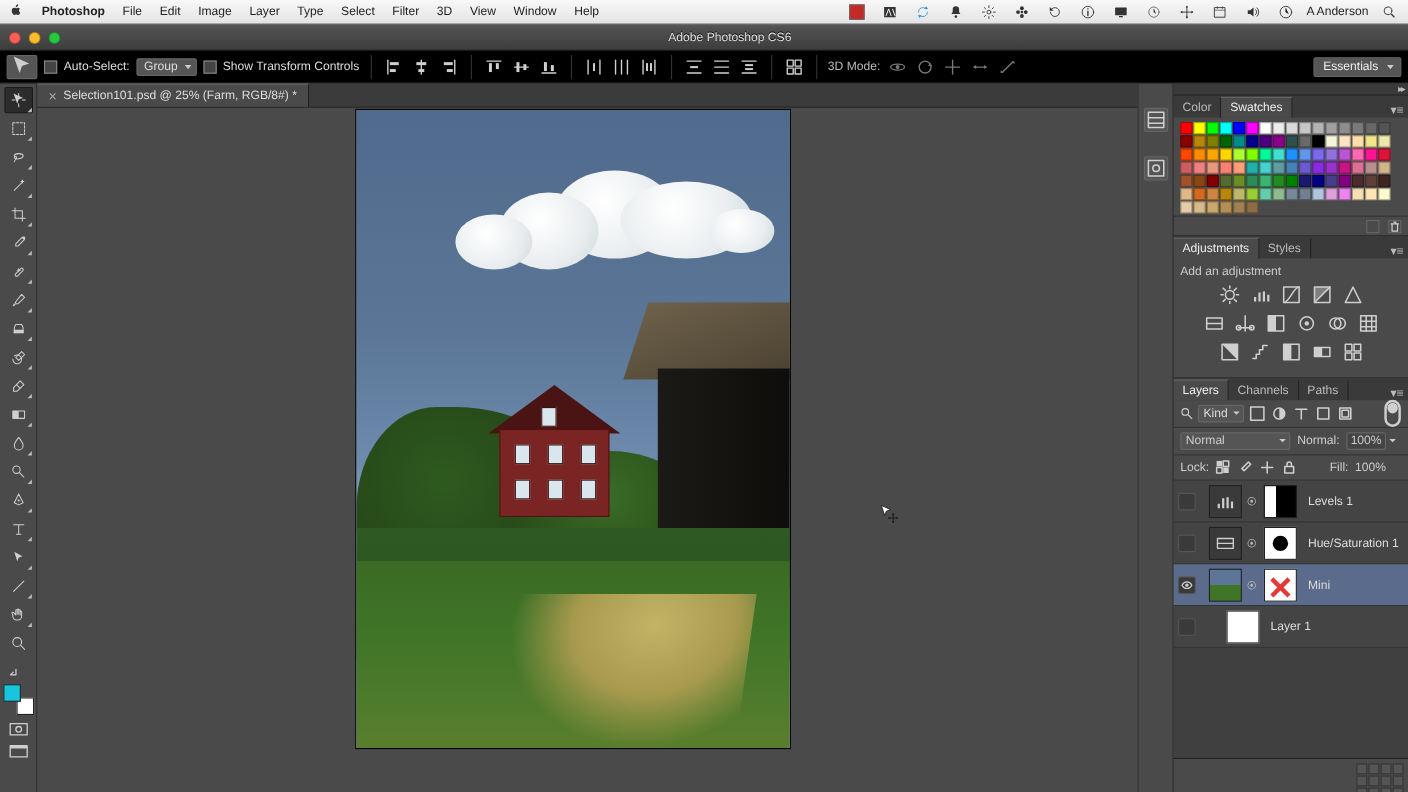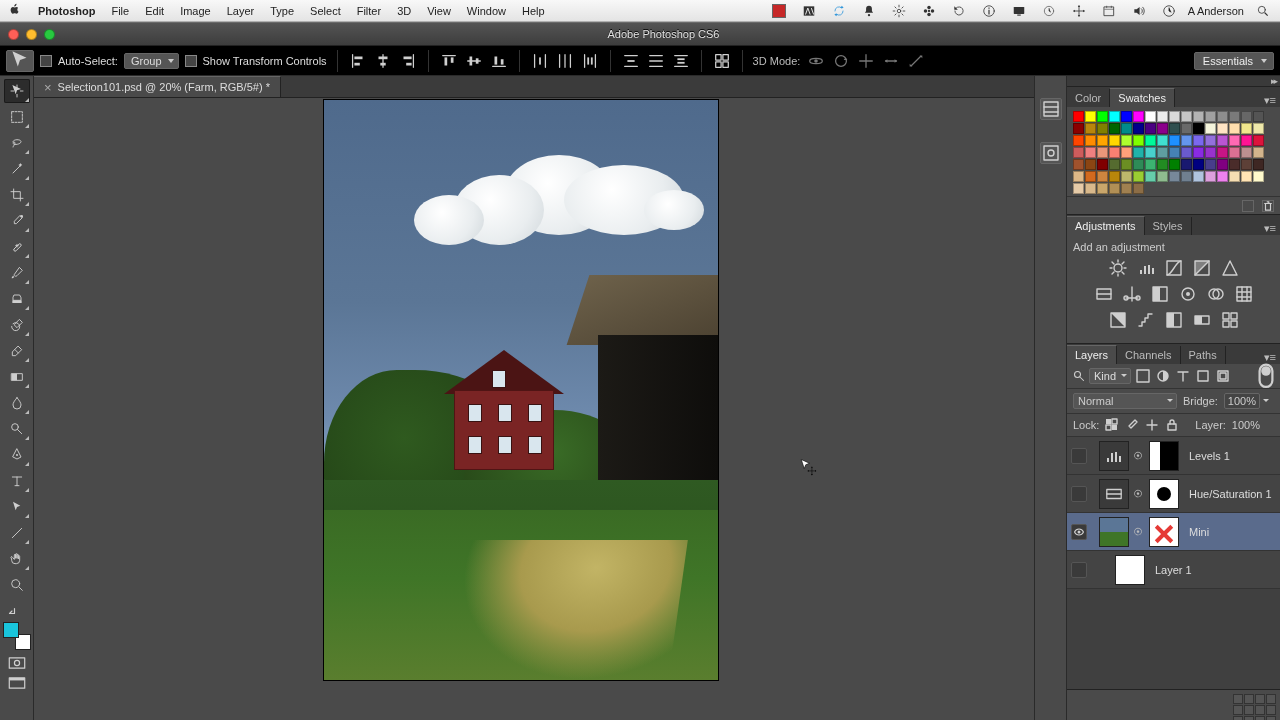--- a/index.html
+++ b/index.html
@@ -569,21 +569,21 @@
           <rect x="1" y="1" width="18" height="12" class="stk"></rect>
           <rect x="1" y="1" width="18" height="3" class="fil"></rect>
         </svg>
       </div>
   </div>
 
   <div class="doc-area">
     <div class="doc-tabs">
       <div class="doc-tab">
         <span class="x">×</span>
-        <span>Selection101.psd @ 20% (Farm, RGB/5#) *</span>
+        <span>Selection101.psd @ 25% (Farm, RGB/8#) *</span>
       </div>
     </div>
     <div class="canvas-wrap">
       <div class="canvas">
         <div class="sky"></div>
         <div class="cloud">
             <span class="c1"></span>
             <span class="c2"></span>
             <span class="c3"></span>
             <span class="c4"></span>
@@ -920,21 +920,21 @@
           <span style="flex:1"></span>
           <span class="fbtn">
               <svg viewBox="0 0 10 16">
                 <rect x="1" y="1" width="8" height="14" rx="4" class="stk"></rect>
                 <circle cx="5" cy="5" r="3" class="fil"></circle>
               </svg>
             </span>
         </div>
         <div class="lay-toolbar2">
           <span class="blend">Normal</span>
-          <span>Bridge:</span>
+          <span>Normal:</span>
           <span class="opv">100%</span>
           <span style="width:8px"></span>
         </div>
         <div class="lay-toolbar3">
           <span>Lock:</span>
           <span class="lk">
               <svg viewBox="0 0 14 14">
                 <rect x="1" y="1" width="5" height="5" class="fil"></rect>
                 <rect x="7" y="7" width="5" height="5" class="fil"></rect>
                 <rect x="1" y="7" width="5" height="5" class="stk"></rect>
@@ -951,21 +951,21 @@
                 <path class="stk" d="M7 2v10M2 7h10"></path>
               </svg>
             </span>
           <span class="lk">
               <svg viewBox="0 0 14 14">
                 <rect x="3" y="6" width="8" height="6" class="stk"></rect>
                 <path class="stk" d="M5 6V4a2 2 0 0 1 4 0v2"></path>
               </svg>
             </span>
           <span style="flex:1"></span>
-          <span>Layer:</span>
+          <span>Fill:</span>
           <span class="opv">100%</span>
           <span style="width:8px"></span>
         </div>
 
         <div class="layer-list">
           <div class="layer">
             <span class="vis"></span>
             <div class="thumb adj">
                 <svg viewBox="0 0 20 20" width="20" height="20">
                   <path class="fil" d="M3 16h2v-4H3zM7 16h2V7H7zM11 16h2v-10h-2zM15 16h2v-6h-2z"></path>

